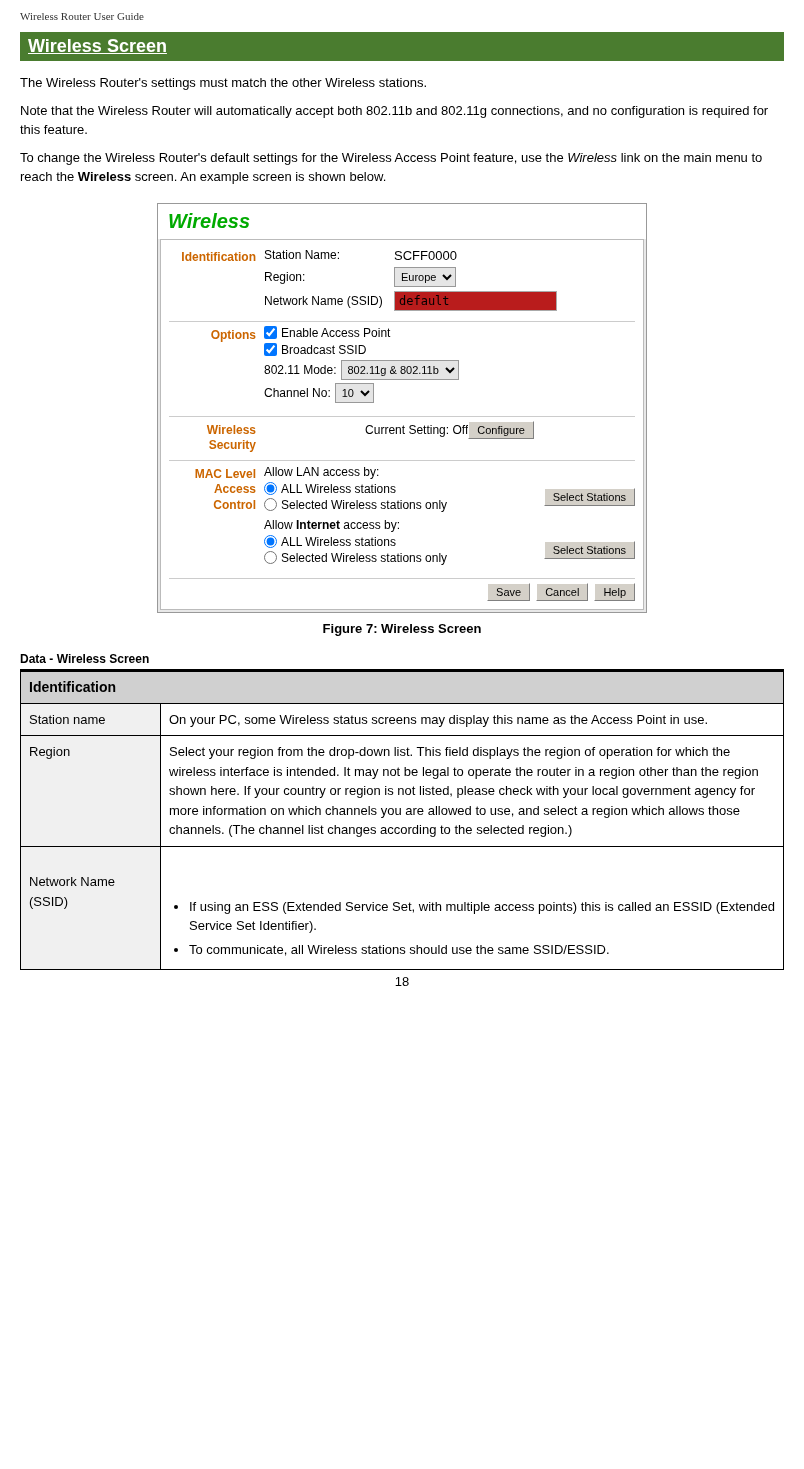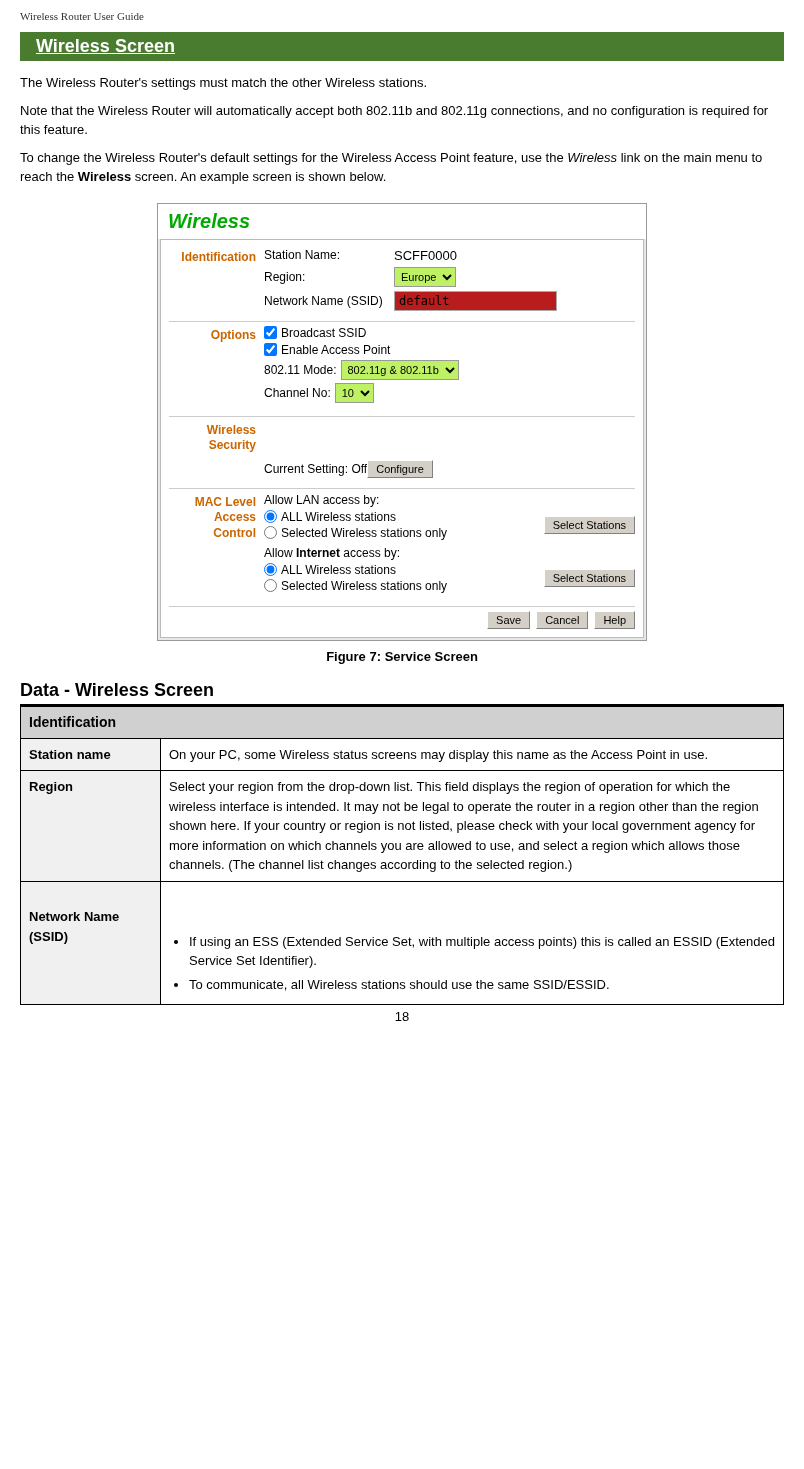--- a/index.html
+++ b/index.html
@@ -16,21 +16,21 @@
       font-size: 11px;
       color: #333;
       margin-bottom: 10px;
       font-family: Liberation Serif, serif;
     }
     .section-title {
       background: #4a7c2f;
       color: #fff;
       font-size: 18px;
       font-weight: bold;
-      padding: 4px 16px;
+      padding: 4px 8px;
       margin-bottom: 12px;
       text-decoration: underline;
     }
     .intro-para {
       margin-bottom: 8px;
       line-height: 1.5;
     }
     .wireless-figure {
       display: flex;
       flex-direction: column;
@@ -91,21 +91,21 @@
       font-size: 11px;
       border: 1px solid #999;
       padding: 1px 3px;
       background: #fff;
       height: 20px;
     }
     .ws-select {
       font-size: 11px;
       border: 1px solid #999;
       padding: 1px 2px;
-      background: #bef264;
+      background: #e5e5e5;
       height: 20px;
     }
     .ws-monospace {
       font-family: monospace;
       font-size: 12px;
       border: 1px solid #aaa;
       padding: 1px 4px;
       background: #b91c1c;
     }
     .ws-options-section {
@@ -121,24 +121,23 @@
       margin-right: 4px;
     }
     .ws-divider {
       border: none;
       border-top: 1px solid #ccc;
       margin: 4px 0;
     }
     .ws-security-row {
       display: flex;
       align-items: center;
-      justify-content: flex-start;
+      justify-content: center;
       margin-bottom: 4px;
       font-size: 12px;
-      margin-top: 39px;
     }
     .ws-btn {
       font-size: 11px;
       background: #d4d0c8;
       border: 1px solid #808080;
       border-top-color: #fff;
       border-left-color: #fff;
       padding: 2px 8px;
       cursor: pointer;
     }
@@ -170,21 +169,21 @@
       padding-top: 4px;
       border-top: 1px solid #ccc;
     }
     .figure-caption {
       font-size: 13px;
       font-weight: bold;
       margin-top: 8px;
       text-align: center;
     }
     .data-section-title {
-      font-size: 18px;
+      font-size: 12px;
       font-weight: bold;
       border-bottom: 2px solid #000;
       padding-bottom: 3px;
       margin-bottom: 0;
     }
     table.data-table {
       width: 100%;
       border-collapse: collapse;
       margin-top: 0;
     }
@@ -197,21 +196,21 @@
       line-height: 1.5;
     }
     table.data-table .group-header {
       background: #d0d0d0;
       font-weight: bold;
       font-size: 14px;
       text-align: left;
       padding: 5px 8px;
     }
     table.data-table .field-name {
-      font-weight: bold;
+      font-weight: normal;
       width: 140px;
       background: #f0f0f0;
       margin-top: 44px;
     }
     .bullet-list {
       list-style: disc;
       padding-left: 20px;
       margin-top: 44px;
     }
     .bullet-list li {
@@ -271,25 +270,25 @@
         </div>
       </div>
 
       <hr class="ws-divider">
 
       <div class="ws-row">
         <div class="ws-label-col">Options</div>
         <div class="ws-field-col ws-options-section">
           <div class="ws-option-row">
             <input type="checkbox" checked="" style="">
-            <span>Broadcast SSID</span>
+            <span>Enable Access Point</span>
           </div>
           <div class="ws-option-row">
             <input type="checkbox" checked="" style="">
-            <span>Enable Access Point</span>
+            <span>Broadcast SSID</span>
           </div>
           <div class="ws-option-row">
             <span style="margin-right:4px;">802.11 Mode:</span>
             <select class="ws-select">
               <option>802.11g &amp; 802.11b</option>
             </select>
           </div>
           <div class="ws-option-row">
             <span style="margin-right:4px;">Channel No:</span>
             <select class="ws-select">
@@ -367,21 +366,21 @@
         </div>
       </div>
 
       <div class="ws-bottom-buttons">
         <button class="ws-btn">Save</button>
         <button class="ws-btn">Cancel</button>
         <button class="ws-btn">Help</button>
       </div>
     </div>
   </div>
-  <div class="figure-caption">Figure 7: Service Screen</div>
+  <div class="figure-caption">Figure 7: Wireless Screen</div>
 </div>
 
 <div class="data-section-title">Data - Wireless Screen</div>
 <table class="data-table">
   <tbody>
     <tr>
       <td colspan="2" class="group-header">Identification</td>
     </tr>
     <tr>
       <td class="field-name">

